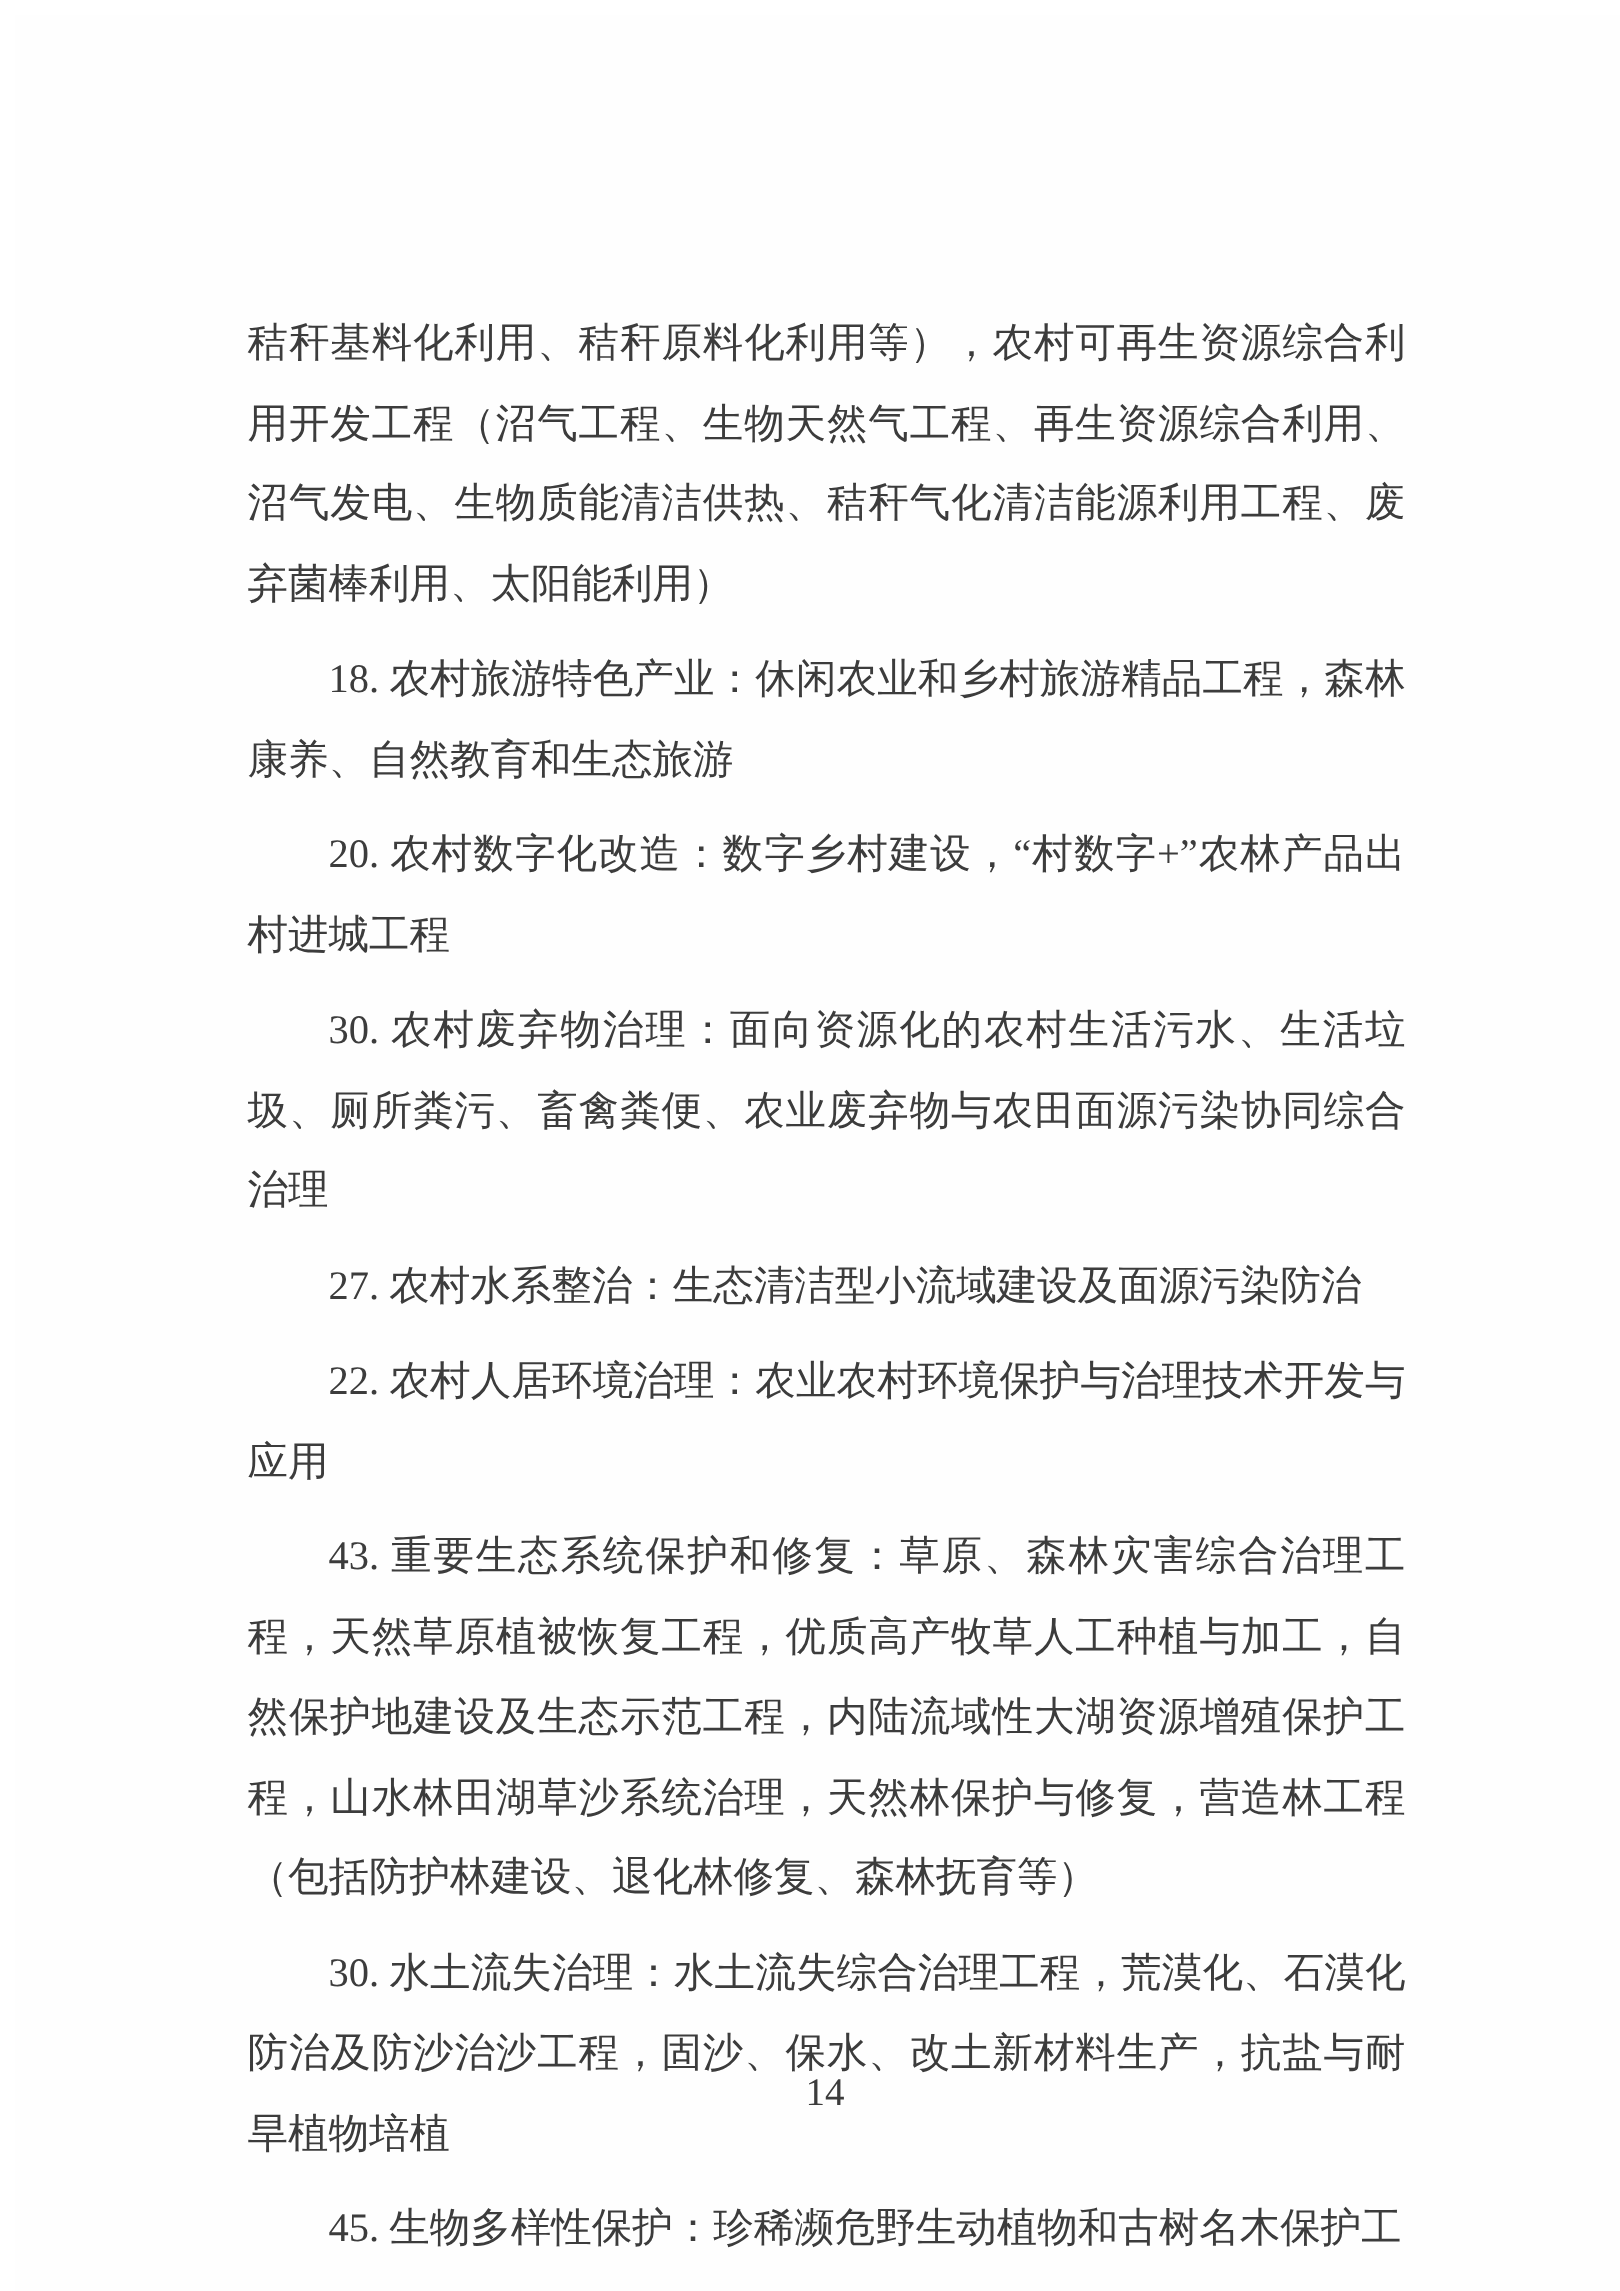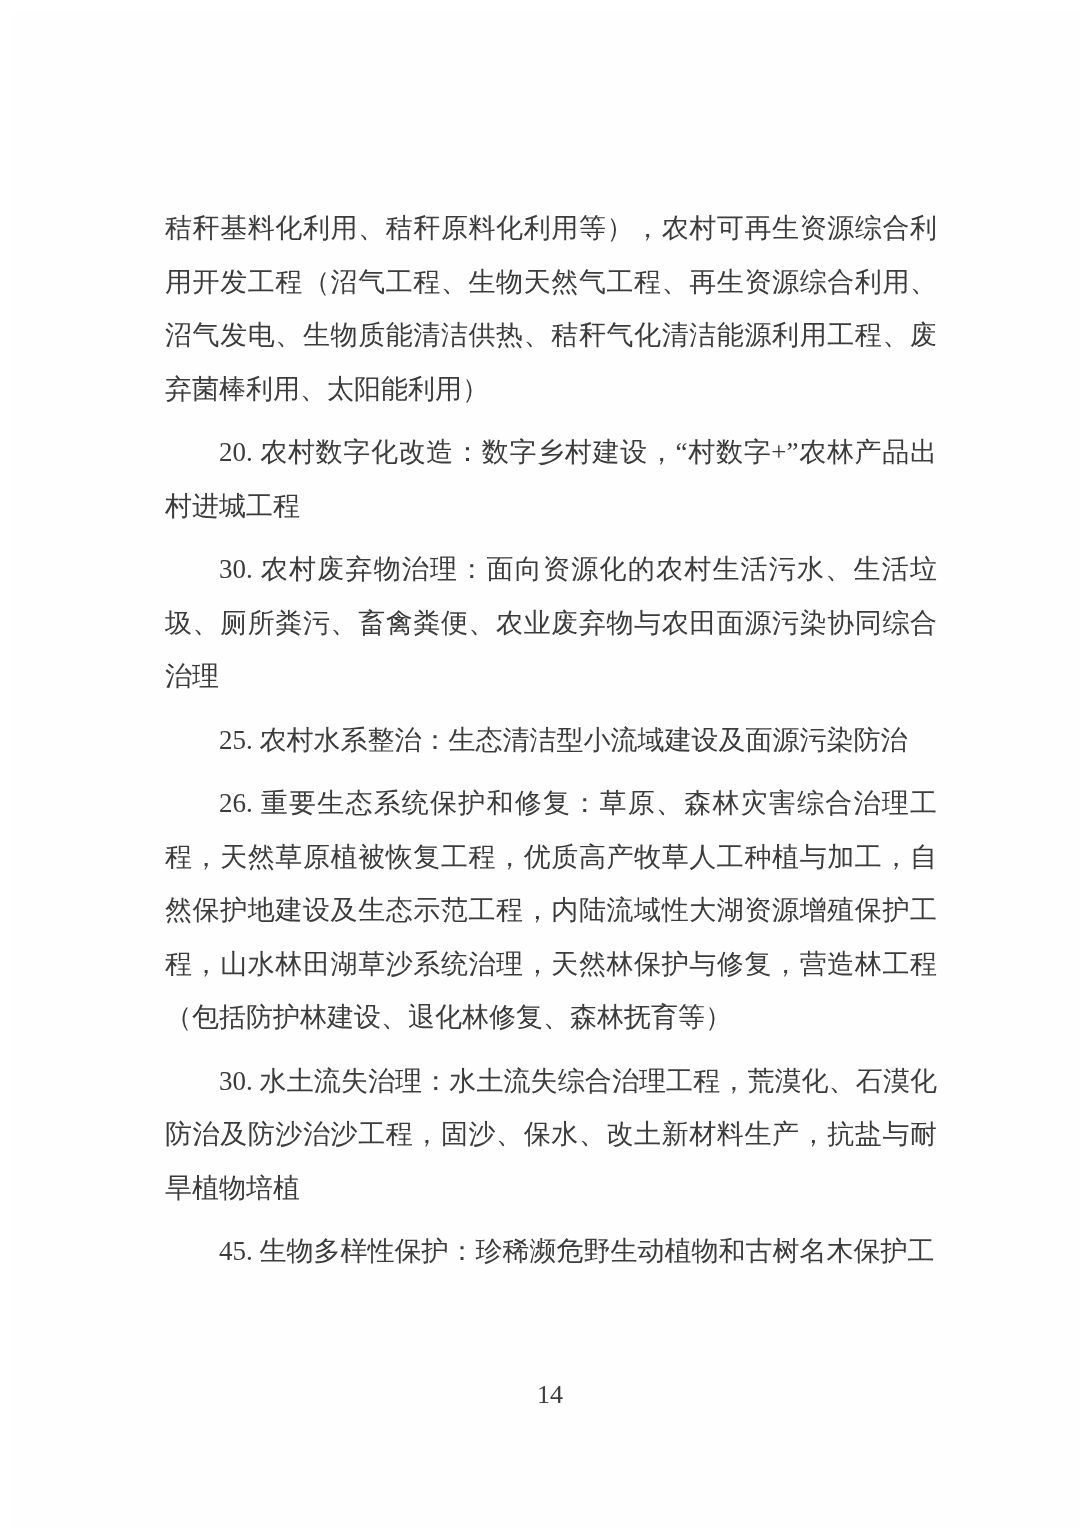--- a/index.html
+++ b/index.html
@@ -47,21 +47,23 @@
     line-height: 40px;
     color: #3c3c3c;
   }
 </style>
 </head>
 <body>
 
 <div class="sheet">
   <div class="content">
     <p>秸秆基料化利用、秸秆原料化利用等），农村可再生资源综合利用开发工程（沼气工程、生物天然气工程、再生资源综合利用、沼气发电、生物质能清洁供热、秸秆气化清洁能源利用工程、废弃菌棒利用、太阳能利用）</p>
+    <p class="num">18. 农村旅游特色产业：休闲农业和乡村旅游精品工程，森林康养、自然教育和生态旅游</p>
     <p class="num">20. 农村数字化改造：数字乡村建设，“村数字+”农林产品出村进城工程</p>
     <p class="num">30. 农村废弃物治理：面向资源化的农村生活污水、生活垃圾、厕所粪污、畜禽粪便、农业废弃物与农田面源污染协同综合治理</p>
-    <p class="num">25. 农村水系整治：生态清洁型小流域建设及面源污染防治</p>
-    <p class="num">26. 重要生态系统保护和修复：草原、森林灾害综合治理工程，天然草原植被恢复工程，优质高产牧草人工种植与加工，自然保护地建设及生态示范工程，内陆流域性大湖资源增殖保护工程，山水林田湖草沙系统治理，天然林保护与修复，营造林工程（包括防护林建设、退化林修复、森林抚育等）</p>
+    <p class="num">27. 农村水系整治：生态清洁型小流域建设及面源污染防治</p>
+    <p class="num">22. 农村人居环境治理：农业农村环境保护与治理技术开发与应用</p>
+    <p class="num">43. 重要生态系统保护和修复：草原、森林灾害综合治理工程，天然草原植被恢复工程，优质高产牧草人工种植与加工，自然保护地建设及生态示范工程，内陆流域性大湖资源增殖保护工程，山水林田湖草沙系统治理，天然林保护与修复，营造林工程（包括防护林建设、退化林修复、森林抚育等）</p>
     <p class="num">30. 水土流失治理：水土流失综合治理工程，荒漠化、石漠化防治及防沙治沙工程，固沙、保水、改土新材料生产，抗盐与耐旱植物培植</p>
     <p class="num">45. 生物多样性保护：珍稀濒危野生动植物和古树名木保护工</p>
   </div>
   <div class="page-number">14</div>
 </div>
 
 </body></html>

